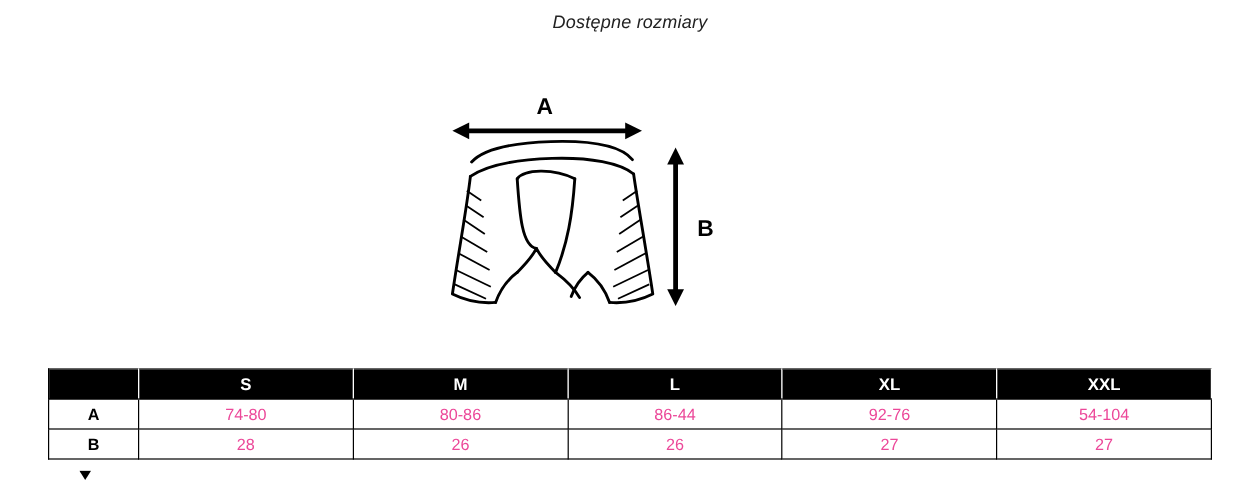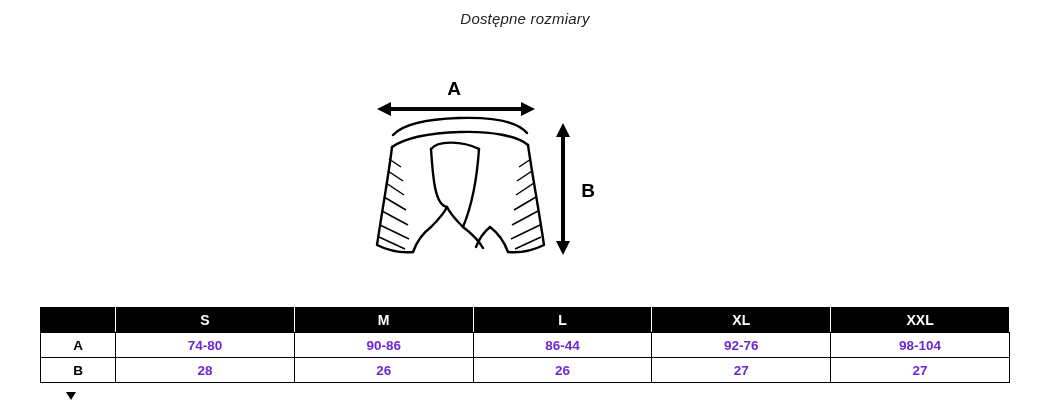--- a/index.html
+++ b/index.html
@@ -79,22 +79,22 @@
     border-right: 1px solid #ffffff;
   }
   table.size-table tbody th {
     background: #ffffff;
     color: #000000;
     font-weight: bold;
     font-size: 13.5px;
   }
   table.size-table tbody td {
     background: #ffffff;
-    color: #6d28d9;
-    font-weight: bold;
+    color: #ec4899;
+    font-weight: normal;
   }
   .bottom-mark {
     position: absolute;
     left: 66px;
     top: 392px;
     width: 10px;
     height: 8px;
     background: #000000;
     clip-path: polygon(0 0, 100% 0, 50% 100%);
   }
@@ -190,24 +190,24 @@
           <th class="hdr">M</th>
           <th class="hdr">L</th>
           <th class="hdr">XL</th>
           <th class="hdr">XXL</th>
         </tr>
       </thead>
       <tbody>
         <tr>
           <th>A</th>
           <td>74-80</td>
-          <td>90-86</td>
+          <td>80-86</td>
           <td>86-44</td>
           <td>92-76</td>
-          <td>98-104</td>
+          <td>54-104</td>
         </tr>
         <tr>
           <th>B</th>
           <td>28</td>
           <td>26</td>
           <td>26</td>
           <td>27</td>
           <td>27</td>
         </tr>
       </tbody>

